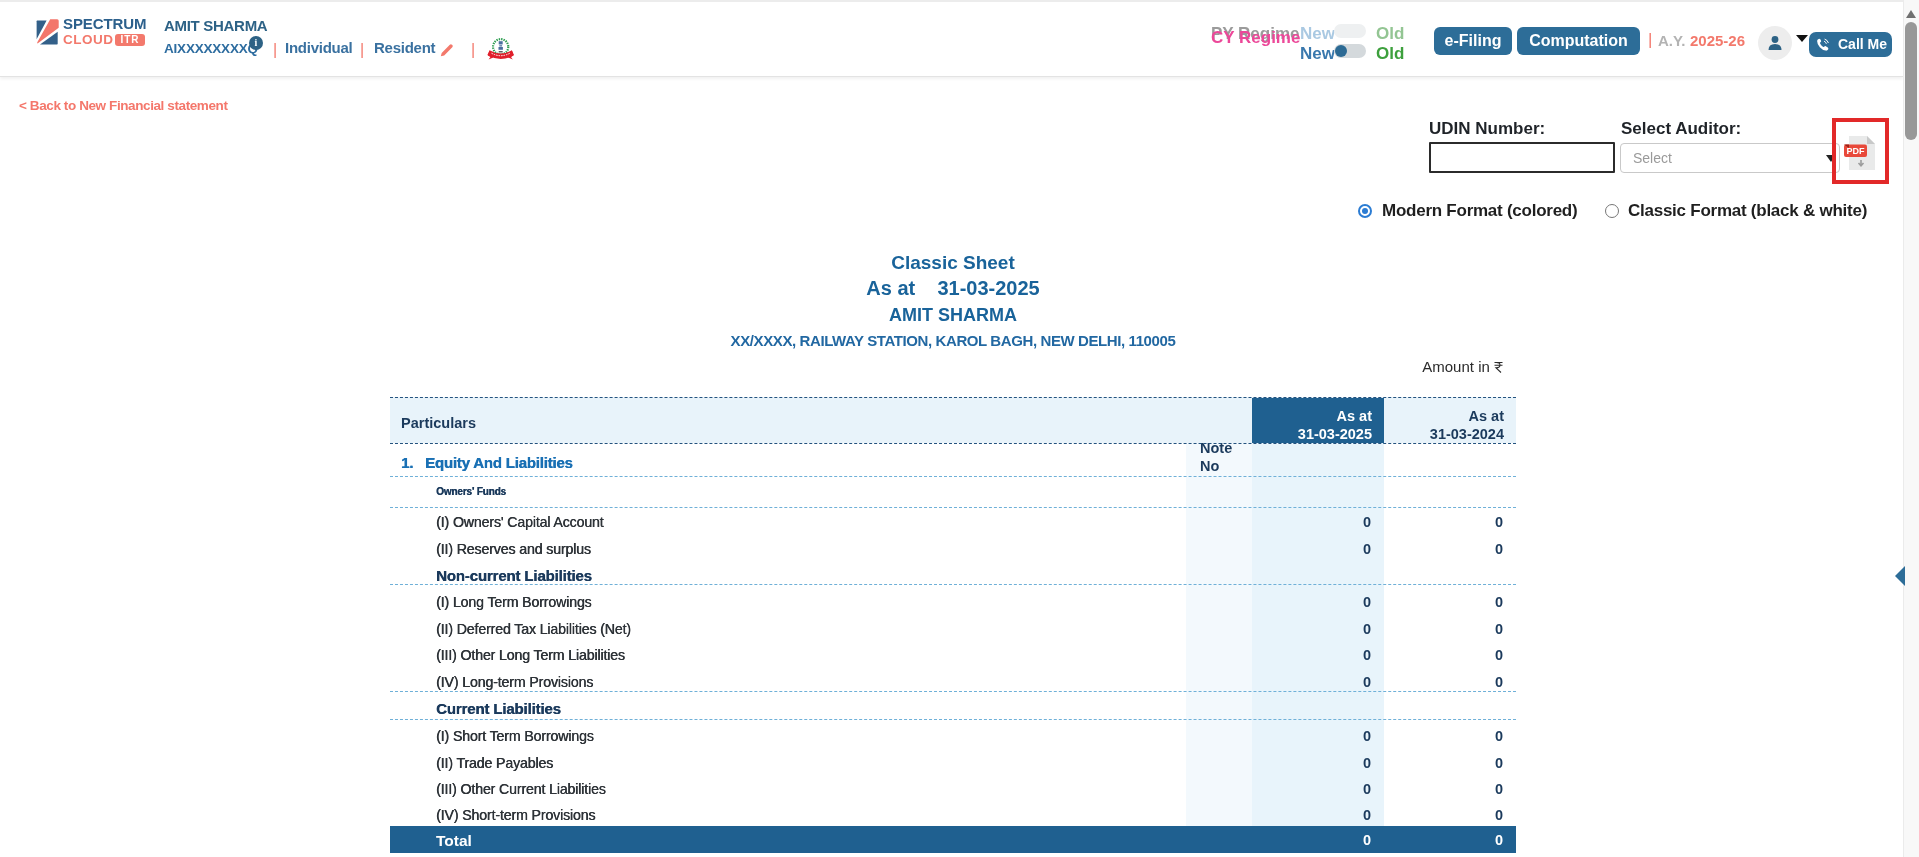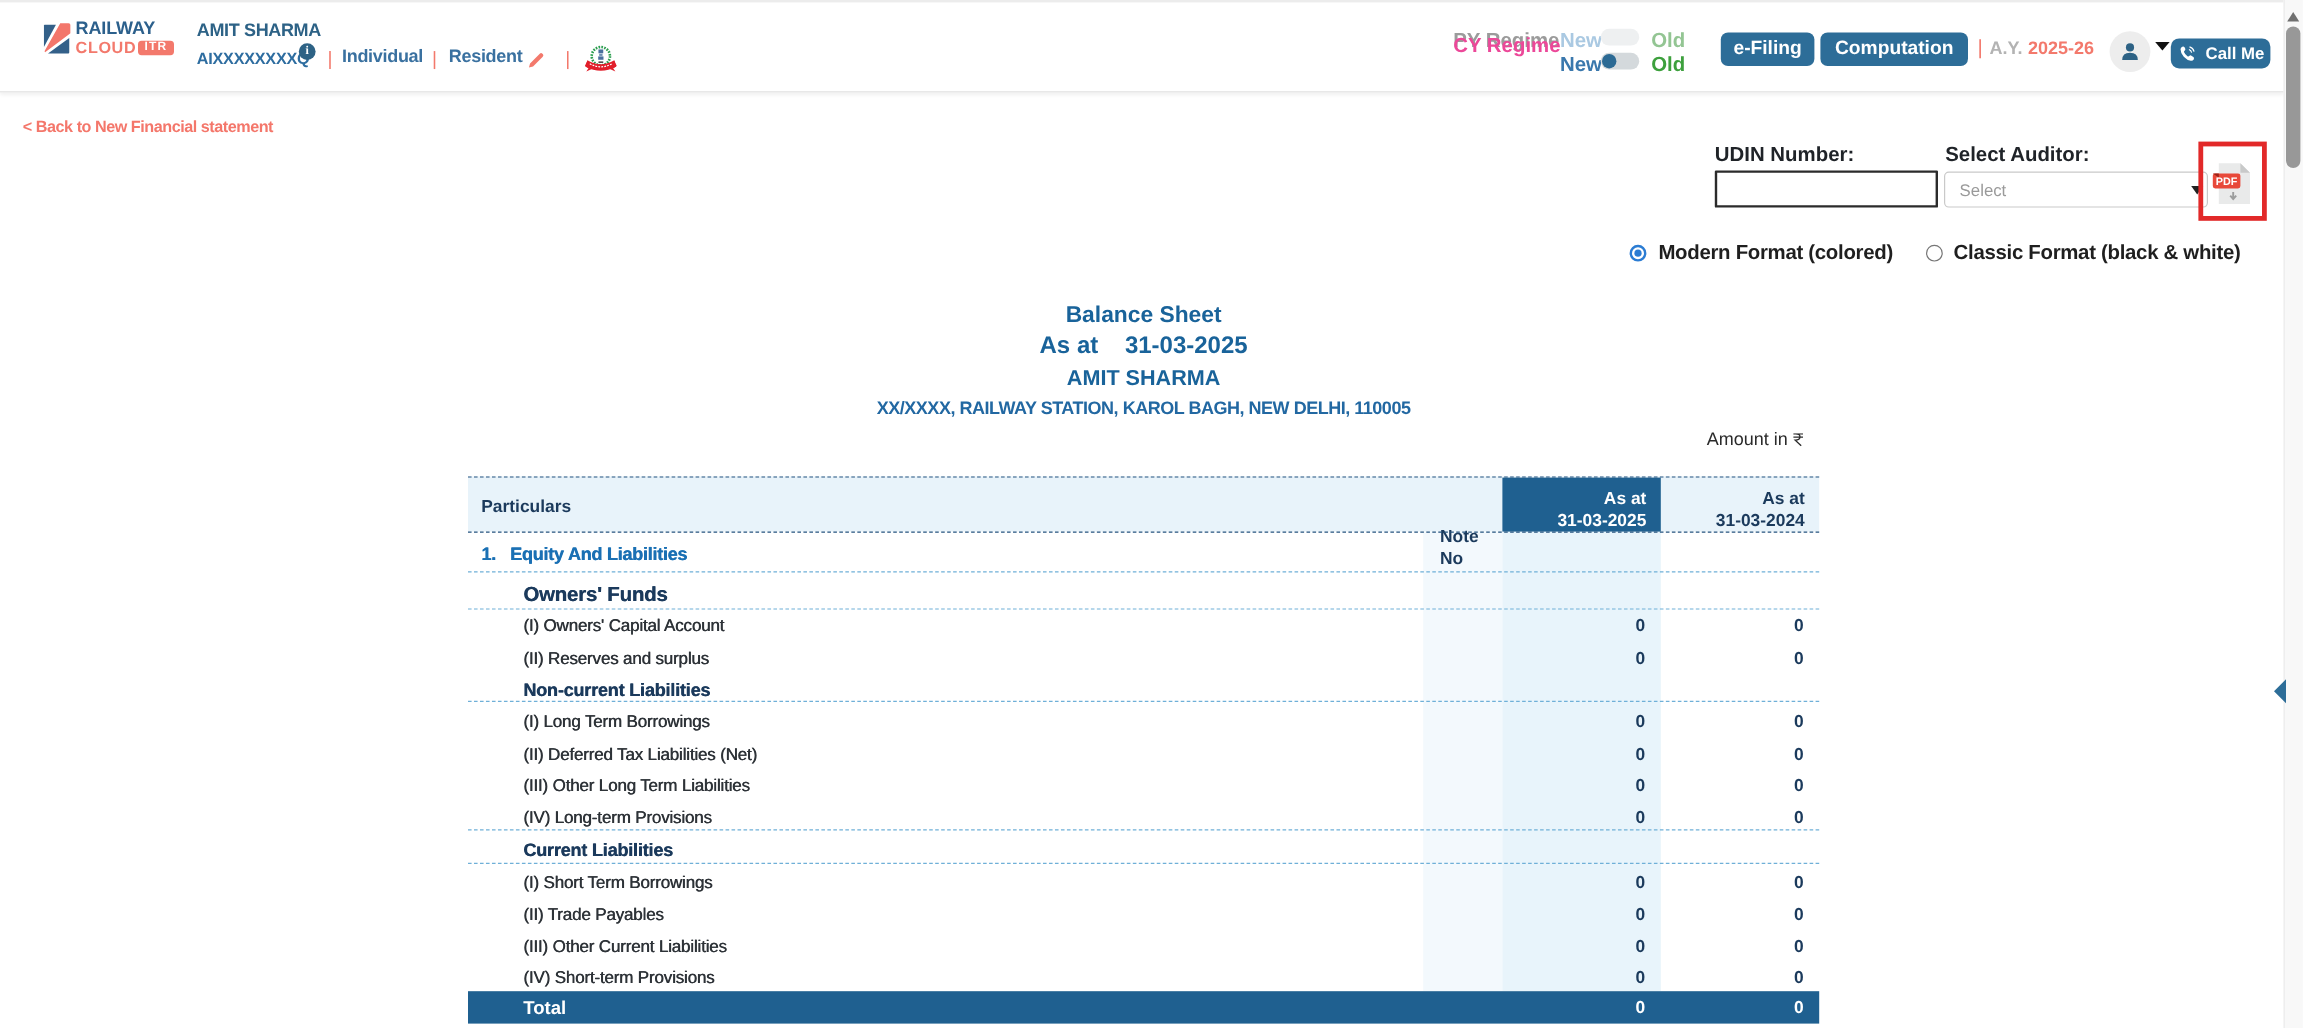--- a/index.html
+++ b/index.html
@@ -46,21 +46,21 @@
 </style>
 </head>
 <body>
 
 <div id="header">
   <svg class="abs" style="left:36px; top:17px;" width="23" height="26" viewBox="0 0 23 26">
     <path d="M0.6,2.2 Q0.6,1.6 1.2,1.6 L10.6,1.6 L0.6,20.2 Z" fill="#336089"></path>
     <path d="M14.2,0.3 L21.2,0.3 Q22.7,0.3 22.7,1.8 L22.7,8.7 L1.6,24.6 Q0.9,24 1.3,23.3 Z" fill="#f3766b"></path>
     <path d="M4,25.6 L20.9,25.6 Q21.7,25.6 21.7,24.8 L21.7,12.7 Z" fill="#336089"></path>
   </svg>
-  <div class="abs" id="spectrum">RAILWAY</div>
+  <div class="abs" id="spectrum">SPECTRUM</div>
   <div class="abs" id="cloud">CLOUD</div>
   <div class="abs" id="itrbadge">ITR</div>
   <div class="abs" id="uname">AMIT SHARMA</div>
   <div class="abs" id="pan">AIXXXXXXXXQ</div>
   <div class="abs" style="left:249px; top:34px; width:14px; height:14px; border-radius:50%; background:#2d6285; color:#fff; font-size:10px; font-weight:bold; text-align:center; line-height:14px; font-family:'Liberation Serif',serif;">i</div>
   <div class="abs sep" style="left:273px; top:39px;">|</div>
   <div class="abs" id="row2" style="left:285px;">Individual</div>
   <div class="abs sep" style="left:360px; top:39px;">|</div>
   <div class="abs" id="row2b" style="left:374px; top:37px; font-size:15px; font-weight:600; letter-spacing:-0.25px; color:#3a71a0;">Resident</div>
 
@@ -133,21 +133,21 @@
   <text x="12.5" y="19" font-size="9" font-weight="bold" fill="#fff" text-anchor="middle" font-family="Liberation Sans">PDF</text>
   <path d="M18,25 V30 M15.5,28 L18,30.8 L20.5,28" stroke="#9c9d9d" stroke-width="1.6" fill="none"></path>
 </svg>
 
 <div class="radio" style="left:1358px; top:204px; border:2px solid #2b7cd3; background:#fff;"></div>
 <div class="abs" style="left:1362px; top:208px; width:6px; height:6px; border-radius:50%; background:#2b7cd3;"></div>
 <div class="abs radlbl" style="left:1382px; top:201px;">Modern Format (colored)</div>
 <div class="radio" style="left:1605px; top:204px; border:1.5px solid #777; background:#fff;"></div>
 <div class="abs radlbl" style="left:1628px; top:201px;">Classic Format (black &amp; white)</div>
 
-<div class="title" style="top:252px; font-size:19px;">Balance Sheet</div>
+<div class="title" style="top:252px; font-size:19px;">Classic Sheet</div>
 <div class="title" style="top:277px; font-size:20px;">As at&nbsp;&nbsp;&nbsp;&nbsp;31-03-2025</div>
 <div class="title" style="top:305px; font-size:18px;">AMIT SHARMA</div>
 <div class="title" style="top:332px; font-size:15px; font-weight:600; letter-spacing:-0.4px; color:#2268a2;">XX/XXXX, RAILWAY STATION, KAROL BAGH, NEW DELHI, 110005</div>
 
 <div class="abs" style="left:1320px; top:358px; width:183px; text-align:right; font-size:15px; color:#2b2b2b;">Amount in <svg width="9" height="11" viewBox="0 0 9 11" style="vertical-align:-1px">
       <path d="M0.5,0.5 H8.5 M0.5,3.2 H8.5 M2.5,0.5 Q6,0.5 6,3 Q6,5.8 2,5.8 L7,10.5" stroke="#2b2b2b" stroke-width="1.1" fill="none"></path>
     </svg></div>
 
 <div id="tbl">
 
@@ -165,21 +165,21 @@
 
   <div class="dash dashdark" style="top:0;"></div>
   <div class="dash dashdark" style="top:46px;"></div>
   <div class="dash" style="top:78.5px;"></div>
   <div class="dash" style="top:109.5px;"></div>
   <div class="dash" style="top:186.5px;"></div>
   <div class="dash" style="top:293.5px;"></div>
   <div class="dash" style="top:322px;"></div>
 
   <div class="abs lbl" style="left:11px; top:56.5px; color:#1a70b4; font-weight:bold; font-size:15px; letter-spacing:-0.2px;">1.&nbsp;&nbsp;&nbsp;<span>Equity And Liabilities</span></div>
-  <div class="abs lbl hd" style="left:46px; top:89px; font-size:17px;">Owners' Funds</div>
+  <div class="abs lbl hd" style="left:46px; top:89px; font-size:10px;">Owners' Funds</div>
   <div class="abs lbl" style="left:46px; top:117px;">(I) Owners' Capital Account</div>
   <div class="abs lbl" style="left:46px; top:144px;">(II) Reserves and surplus</div>
   <div class="abs lbl hd" style="left:46px; top:170px; font-size:15px;">Non-current Liabilities</div>
   <div class="abs lbl" style="left:46px; top:197px;">(I) Long Term Borrowings</div>
   <div class="abs lbl" style="left:46px; top:224px;">(II) Deferred Tax Liabilities (Net)</div>
   <div class="abs lbl" style="left:46px; top:250px;">(III) Other Long Term Liabilities</div>
   <div class="abs lbl" style="left:46px; top:277px;">(IV) Long-term Provisions</div>
   <div class="abs lbl hd" style="left:46px; top:303px; font-size:15px;">Current Liabilities</div>
   <div class="abs lbl" style="left:46px; top:331px;">(I) Short Term Borrowings</div>
   <div class="abs lbl" style="left:46px; top:358px;">(II) Trade Payables</div>

